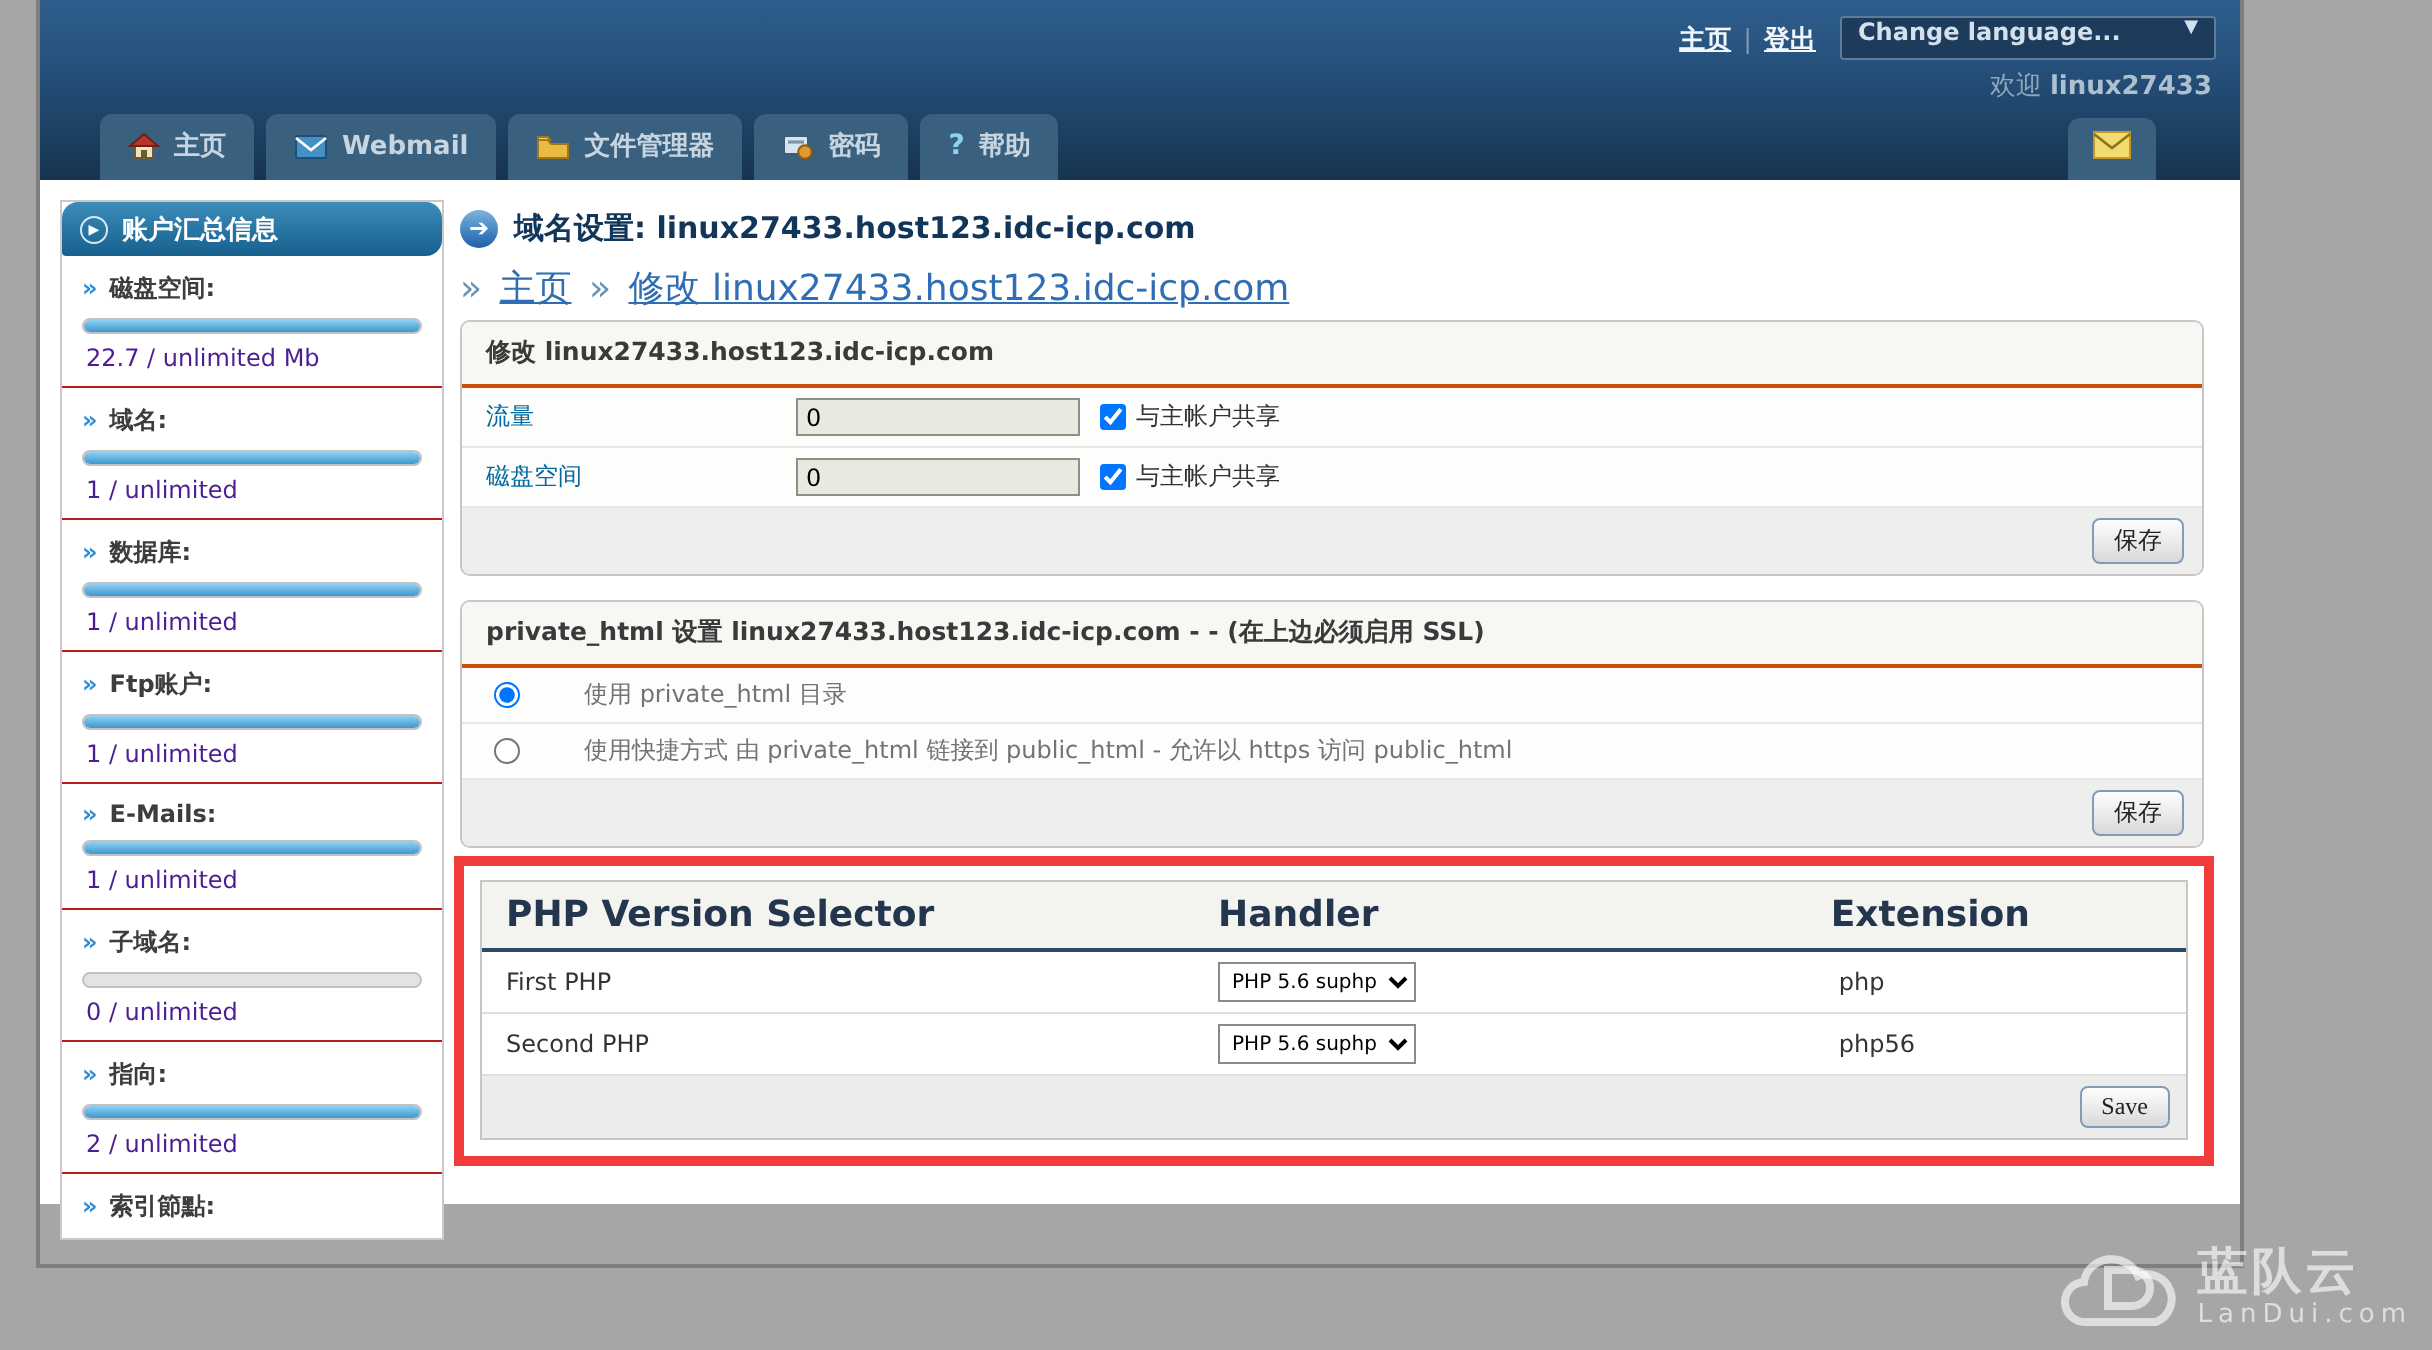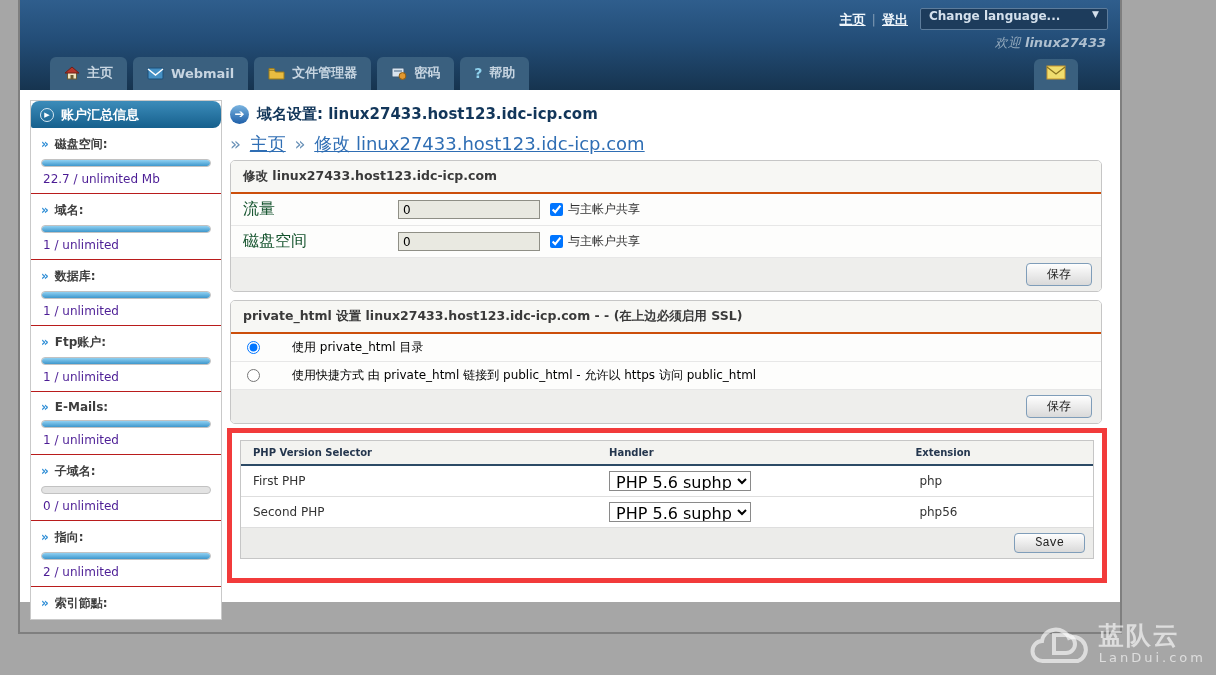--- a/index.html
+++ b/index.html
@@ -16,21 +16,21 @@
   .header { position:absolute; top:0; left:0; width:100%; height:90px;
             background:linear-gradient(#2f5e8d 0%, #234d77 45%, #16344f 100%); }
   .top-links { position:absolute; top:11px; right:212px; color:#cfe0ee; font-weight:bold; font-size:13px; }
   .top-links a { color:#f0f6fb; text-decoration:underline; cursor:pointer; }
   .top-sep { color:#7e99b2; margin:0 6px; font-weight:normal; }
   .lang-box { position:absolute; top:8px; right:12px; width:188px; height:22px;
               background:#1d3c5c; border:1px solid #5d7c9b; border-radius:2px;
               color:#d4e0ec; font-weight:bold; font-size:12px;
               display:flex; justify-content:space-between;
               padding:0 8px; cursor:pointer; }
-  .welcome { position:absolute; top:34px; right:14px; color:#8fa6ba; font-size:13px;font-style:italic; }
+  .welcome { position:absolute; top:34px; right:14px; color:#8fa6ba; font-size:13px; }
   .welcome b { color:#aebfcf; }
 
   .tabbar { position:absolute; bottom:0; left:30px; display:flex; gap:6px; }
   .tab { background:#3a607f; border-radius:6px 6px 0 0; padding:7px 14px 8px;
          color:#c7d5e1; font-weight:bold; font-size:13px; display:flex;
          align-items:center; gap:7px; cursor:pointer; }
   .tab svg { display:block; }
   .msg-tab { position:absolute; bottom:0; right:42px; background:#3a607f;
              border-radius:6px 6px 0 0; padding:6px 12px 7px; cursor:pointer; }
 
@@ -64,41 +64,41 @@
   .breadcrumb { position:absolute; top:42px; left:0; font-size:18px; color:#6a92b8; }
   .breadcrumb a { color:#2f6eb4; text-decoration:underline; cursor:pointer; margin:0 3px; }
 
   .section { position:absolute; left:0; width:872px; background:#fff;
              border:1px solid #c6c6c6; border-radius:5px; overflow:hidden; }
   .sec-header { background:#f7f7f4; padding:7px 12px; font-weight:bold; font-size:12.5px;
                 color:#3a3a3a; border-bottom:2px solid #cc4e0a; }
   .sec-row { display:flex; align-items:center; padding:5px 12px; min-height:28px;
              border-bottom:1px solid #e7e7e7; background:#fdfdfc; }
   .sec-footer { background:#eeeeec; padding:5px 9px; text-align:right; }
-  .fld-label { width:155px; font-size:16px; color:#14532d; }
+  .fld-label { width:155px; font-size:12px; color:#0369a1; }
   .txt-input { width:142px; height:19px; background:#e9e9e1; border:1px solid #8f8f86;
                font-size:12px; padding:1px 4px; font-family:inherit; }
   .chk { margin:0 5px 0 10px; }
-  .btn { font-family:Liberation Mono, monospace; font-size:12px; color:#222; padding:2px 20px;
+  .btn { font-family:Liberation Serif, serif; font-size:12px; color:#222; padding:2px 10px;
          border:1px solid #7f9db9; border-radius:4px;
          background:linear-gradient(#fefefe,#d9d9d9); cursor:pointer; }
   .radio-row { gap:0; }
   .radio-row input { margin-left:4px; }
-  .radio-text { margin-left:32px; font-size:12px; color:#000000; }
+  .radio-text { margin-left:32px; font-size:12px; color:#737373; }
 
   
   .red-box { position:absolute; left:-3px; top:338px; width:880px; height:155px;
              border:5px solid #f23b3b; background:#fff; }
   .php-section { margin:7px 8px 0; border:1px solid #c6c6c6; background:#fff; }
   .php-grid { display:grid; grid-template-columns:43% 37% 20%; align-items:center; }
-  .php-header { background:#f3f3f0; padding:6px 12px; font-weight:bold; font-size:10px;
+  .php-header { background:#f3f3f0; padding:6px 12px; font-weight:bold; font-size:18px;
                 color:#24364e; border-bottom:2px solid #2c4a66; }
   .php-row { padding:5px 12px; min-height:27px; border-bottom:1px solid #dedede;
              font-size:12px; color:#333; background:#fff; }
-  .php-sel { font-family:inherit; font-size:16px; height:20px; border:1px solid #8a8a8a;
+  .php-sel { font-family:inherit; font-size:10px; height:20px; border:1px solid #8a8a8a;
              background:#fff; padding:0 2px; }
   .php-footer { background:#ececea; padding:5px 8px; text-align:right; }
   .ext-cell { padding-left:4px; }
 
   
   .footer { position:absolute; top:602px; left:0; width:1100px; height:30px;
             background:linear-gradient(#32618f,#1d4066); border-top:1px solid #97978f;
             color:#eef3f8; font-size:13px; font-weight:bold;
             display:flex; align-items:center; justify-content:center; gap:5px; }
   .footer a { color:#ffffff; text-decoration:underline; cursor:pointer; }

